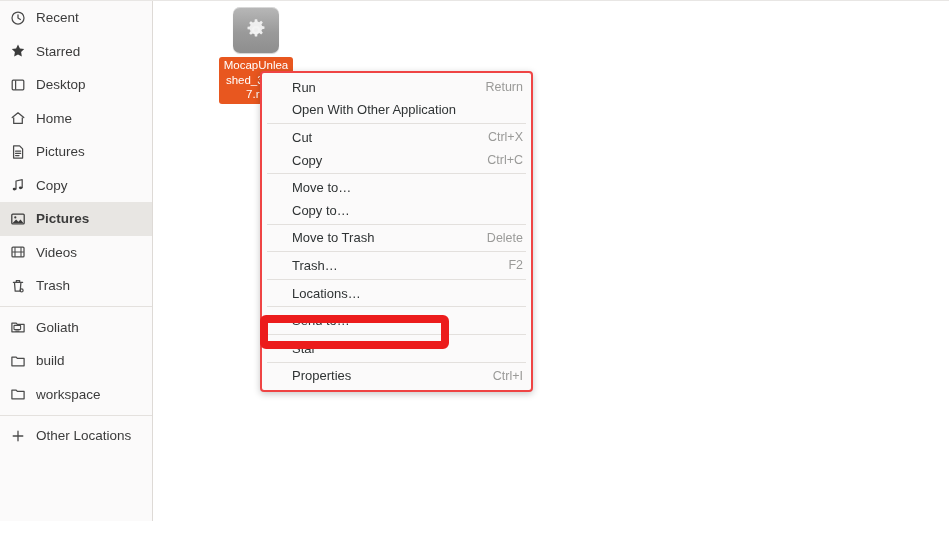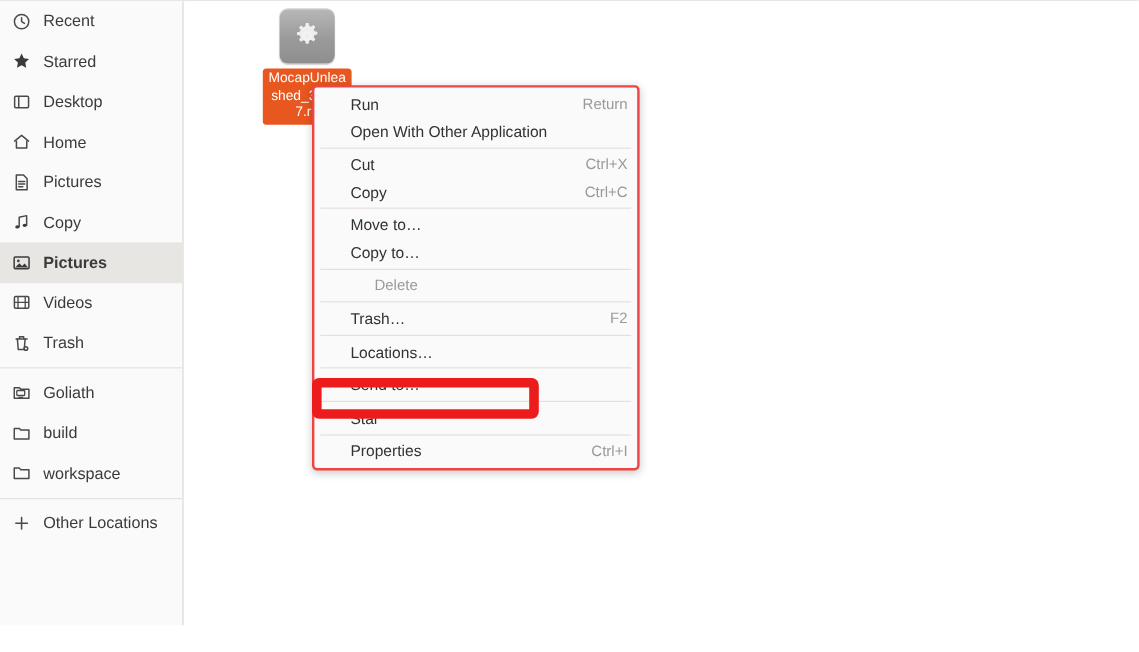--- a/index.html
+++ b/index.html
@@ -319,20 +319,21 @@
     <div class="menu-item">
       <span class="mlabel">Move to…</span>
       <span class="maccel"></span>
     </div>
     <div class="menu-item">
       <span class="mlabel">Copy to…</span>
       <span class="maccel"></span>
     </div>
     <div class="menu-sep"></div>
     <div class="menu-item">
+      <span class="mlabel">Move to Trash</span>
       <span class="maccel">Delete</span>
     </div>
     <div class="menu-sep"></div>
     <div class="menu-item">
       <span class="mlabel">Trash…</span>
       <span class="maccel">F2</span>
     </div>
     <div class="menu-sep"></div>
     <div class="menu-item">
       <span class="mlabel">Locations…</span>

